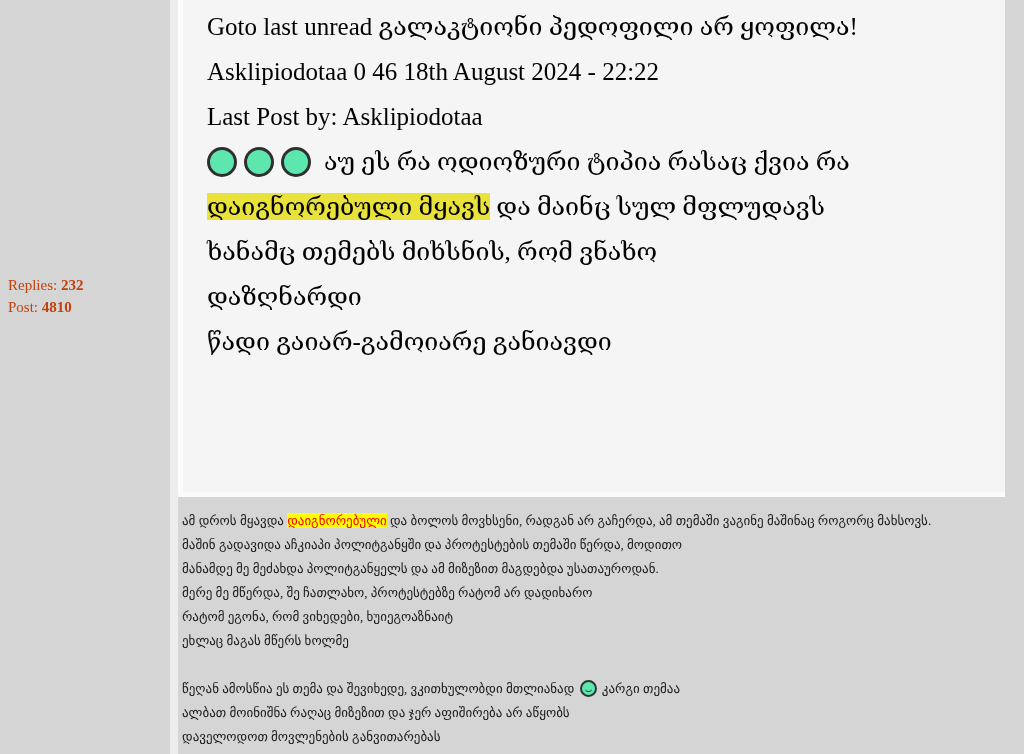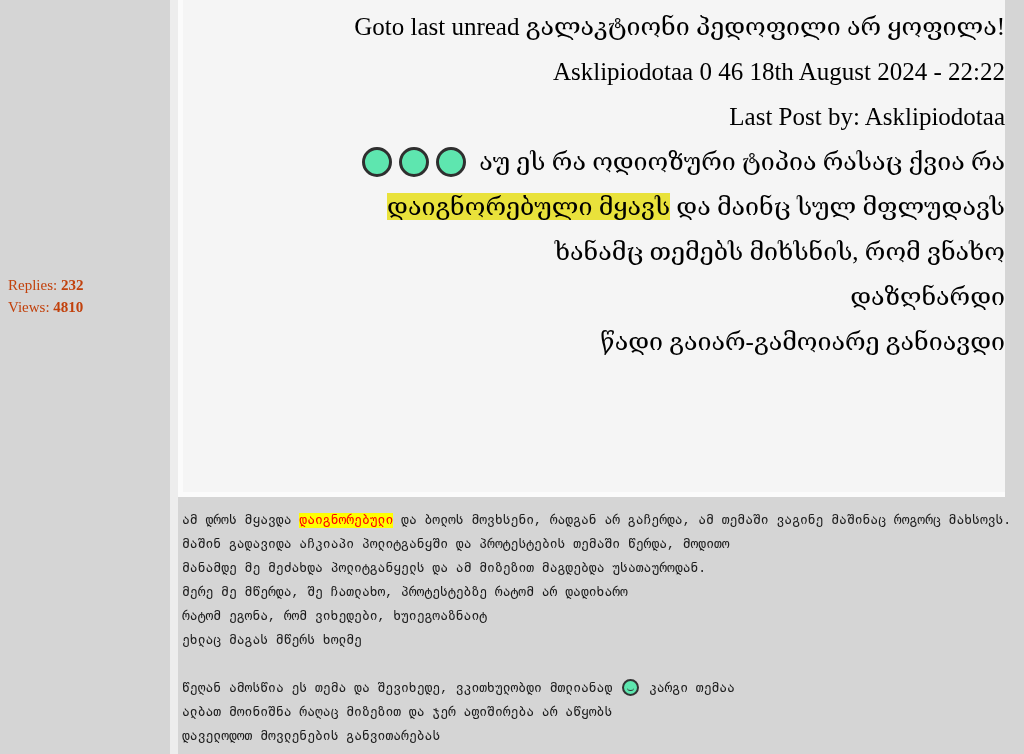--- a/index.html
+++ b/index.html
@@ -25,21 +25,21 @@
   }
   
   .panel{
     position:absolute;left:178px;top:0;width:827px;height:497px;
     background:#f5f5f5;
     border-left:5px solid #fbfbfb;
     border-bottom:5px solid #fbfbfb;
     box-sizing:border-box;
     overflow:hidden;
   }
-  .panel-inner{padding:4px 0 0 24px;text-align:right;}
+  .panel-inner{padding:4px 0 0 24px;}
   .post-line{
     height:45px;line-height:45px;
     font-size:25px;white-space:nowrap;
   }
   .spacer45{height:45px;}
   .goto{cursor:pointer;}
   .hl-post{background:#e9e23b;}
   .circle{
     display:inline-block;vertical-align:middle;
     width:24px;height:24px;border-radius:50%;
@@ -47,21 +47,21 @@
     margin-right:7px;margin-top:-4px;
   }
   .circles-wrap{margin-right:6px;}
   .edited-line{
     height:45px;line-height:45px;font-size:24px;white-space:nowrap;
   }
   .edited-line b{font-weight:bold;}
   
   .reply{
     position:absolute;left:182px;top:505px;width:840px;
-    font-family:Liberation Mono, monospace;
+    font-family:Liberation Serif, serif;
     font-size:13px;color:#1a1a1a;
     padding-top:4px;
   }
   .reply-line{height:24px;line-height:24px;white-space:nowrap;overflow:hidden;}
   .spacer24{height:24px;}
   .hl-reply{background:#ffff00;color:#ff0000;}
   .smiley{
     display:inline-block;vertical-align:middle;
     width:13px;height:13px;border-radius:50%;
     background:#5ee6af;border:2px solid #333;
@@ -71,21 +71,21 @@
   .smiley::after{
     content:"";position:absolute;left:3px;top:5px;width:7px;height:4px;
     border-bottom:1.5px solid #333;border-radius:0 0 6px 6px;
   }
 </style>
 </head>
 <body>
 
 <div class="stats">
   <div><span>Replies: </span><b>232</b></div>
-  <div><span>Views: </span><b>4810</b></div>
+  <div><span>Post: </span><b>4810</b></div>
 </div>
 
 <div class="divider"></div>
 
 <div class="panel">
   <div class="panel-inner">
 
     <div class="post-line">
       <span class="goto">Goto last unread</span><span> გალაკტიონი პედოფილი არ ყოფილა!</span>
     </div>

